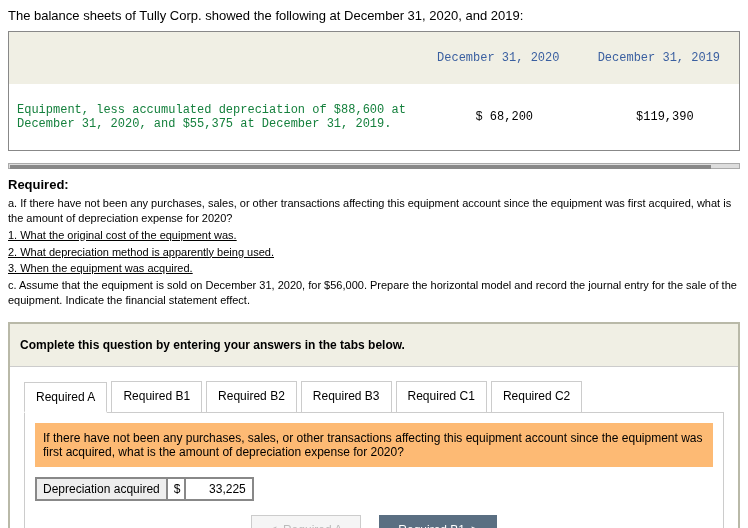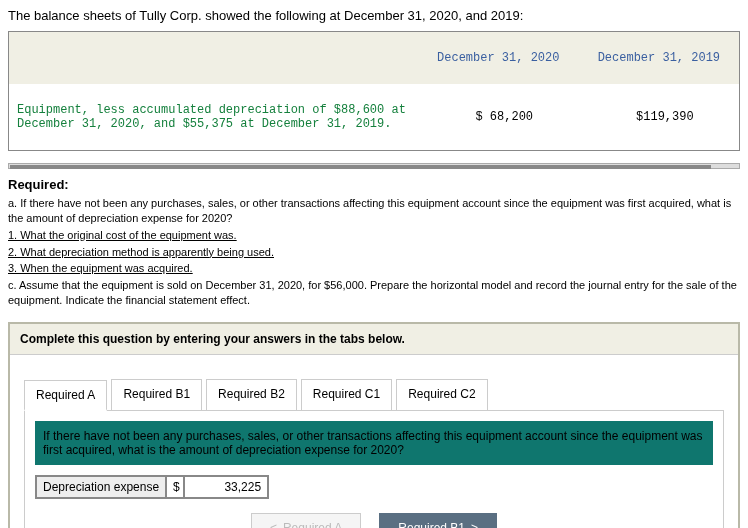--- a/index.html
+++ b/index.html
@@ -10,30 +10,30 @@
   .bs-table th { background: #f0efe4; color: #3a5fa0; font-weight: normal; text-align: center; }
   .bs-table .left { color: #15803d; width: 56%; }
   .bs-table .val { text-align: center; width: 22%; padding-left:20px;}
   .bs-scroll { height: 6px; background: #ddd; margin-top:-2px; border:1px solid #aaa;}
   .bs-scroll .thumb { height:4px; background:#888; width:96%; margin:1px; }
   .req-head { font-weight: bold; margin-top: 8px; margin-bottom: 4px; font-size: 13px;}
   .req-list { margin-bottom: 14px; }
   .req-list p { margin: 2px 0 2px 0; line-height: 1.35; font-size: 11px;}
   .sub { margin-left: 40px; text-decoration: underline; }
   .answer-box { border: 2px solid #b9b9a8; padding: 10px 14px 18px 14px; background:#fff;}
-  .answer-box .hint { background: #f0efe4; font-weight: bold; padding: 8px 10px; margin: -10px -14px 24px -14px; border-bottom:1px solid #ccc;}
+  .answer-box .hint { background: #f0efe4; font-weight: bold; padding: 14px 10px; margin: -10px -14px 14px -14px; border-bottom:1px solid #ccc;}
   .tabs { display: flex; gap: 4px; margin-bottom: 0; }
   .tab { border: 1px solid #ccc; border-bottom: none; padding: 7px 11px; font-size: 12px; cursor: pointer; background:#fff;}
   .tab.active { border-bottom: 2px solid #fff; position: relative; top: 1px; background:#fff;}
   .tab-content { border: 1px solid #ccc; padding: 10px; }
-  .tab-prompt { background: #0f766e; padding: 8px; margin-bottom: 10px; font-size: 12px;}
+  .tab-prompt { background: #fdba74; padding: 8px; margin-bottom: 10px; font-size: 12px;}
   .inputs-row { display: flex; align-items: center; }
   .label-cell { border: 2px solid #888; background: #eee; padding: 3px 6px; font-size: 12px; min-width: 130px;}
   .dollar-cell { border: 2px solid #888; border-left:none; background:#fff; padding: 3px 6px; font-size: 12px; width: 18px; text-align:center;}
-  .value-cell { border: 2px solid #888; border-left:none; background:#fff; padding: 3px 6px; font-size: 12px; width: 84px; text-align:right;}
+  .value-cell { border: 2px solid #888; border-left:none; background:#fff; padding: 3px 6px; font-size: 12px; width: 68px; text-align:right;}
   .nav-row { display: flex; justify-content: center; gap: 18px; margin-top: 14px; }
   .nav-btn { padding: 7px 18px; border: 1px solid #ccc; font-size: 12px; display:flex; align-items:center; gap:6px; cursor:pointer;}
   .nav-btn.disabled { color: #bbb; background:#f5f5f5;}
   .nav-btn.next { background: #5a6f82; color: #fff; border-color:#5a6f82;}
 </style>
 </head>
 <body>
 
 <p class="intro">The balance sheets of Tully Corp. showed the following at December 31, 2020, and 2019:</p>
 
@@ -64,28 +64,29 @@
   <p><span>c. Assume that the equipment is sold on December 31, 2020, for $56,000. Prepare the horizontal model and record the journal entry for the sale of the equipment. Indicate the financial statement effect.</span></p>
 </div>
 
 <div class="answer-box">
   <div class="hint">Complete this question by entering your answers in the tabs below.</div>
 
   <div class="tabs">
     <div class="tab active">Required A</div>
     <div class="tab">Required B1</div>
     <div class="tab">Required B2</div>
+    <div class="tab">Required B3</div>
     <div class="tab">Required C1</div>
     <div class="tab">Required C2</div>
   </div>
 
   <div class="tab-content">
     <div class="tab-prompt">If there have not been any purchases, sales, or other transactions affecting this equipment account since the equipment was first acquired, what is the amount of depreciation expense for 2020?</div>
     <div class="inputs-row">
-      <div class="label-cell">Depreciation expense</div>
+      <div class="label-cell">Depreciation acquired</div>
       <div class="dollar-cell">$</div>
       <div class="value-cell">33,225</div>
     </div>
     <div class="nav-row">
       <div class="nav-btn disabled">
         <span>&lt;</span>
         <span>Required A</span>
       </div>
       <div class="nav-btn next">
         <span>Required B1</span>

